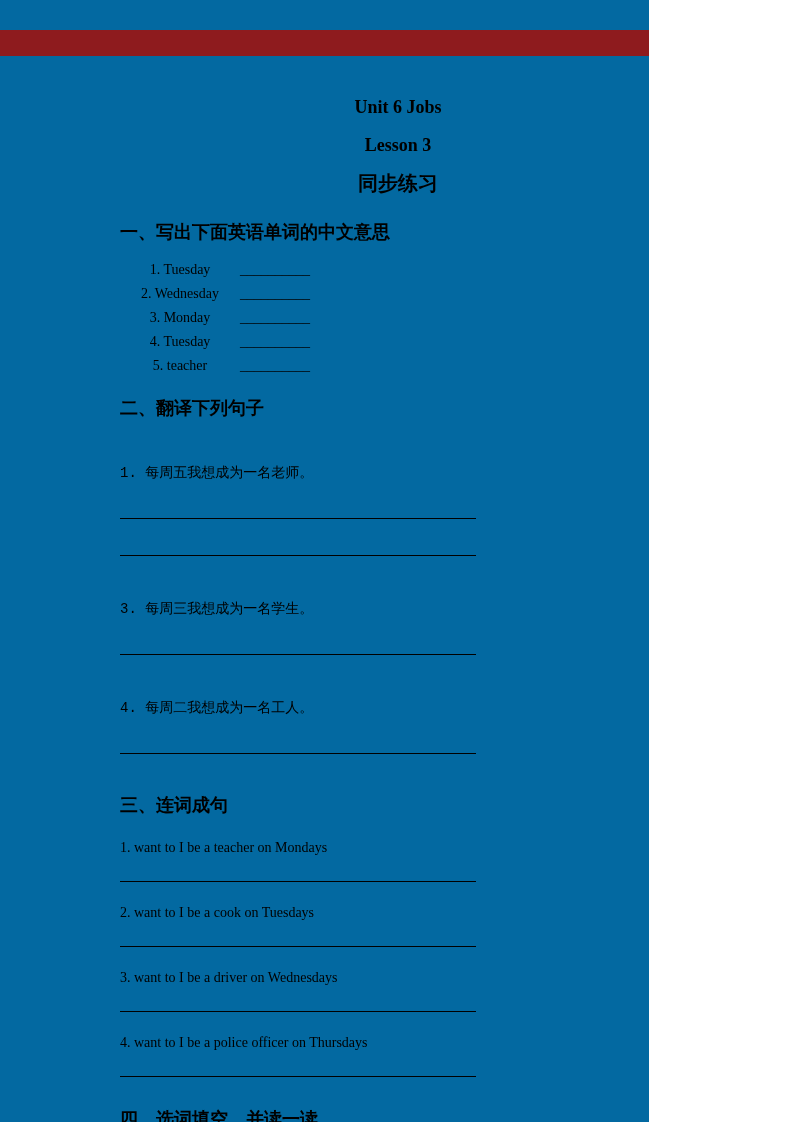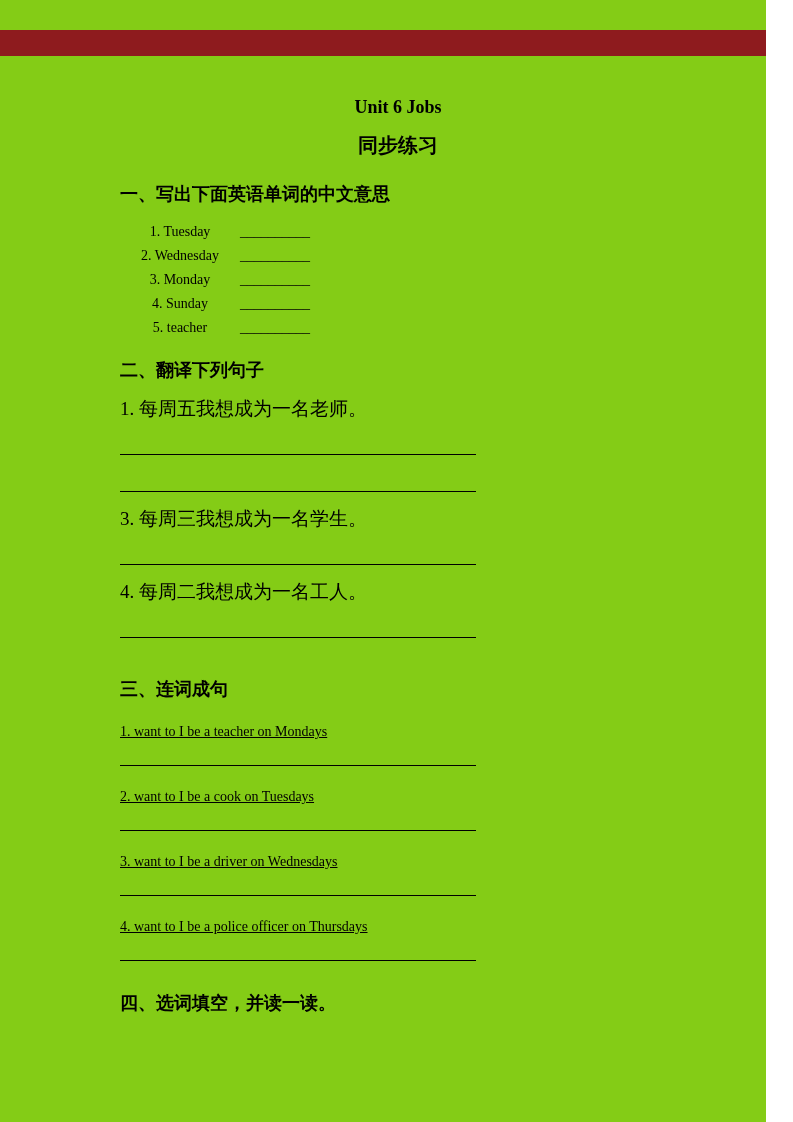--- a/index.html
+++ b/index.html
@@ -2,23 +2,23 @@
 <html><head>
 <meta charset="utf-8">
 <style>
   html, body {
     margin: 0;
     padding: 0;
     background: #ffffff;
   }
   .page {
     position: relative;
-    width: 766px;
+    width: 649px;
     height: 1122px;
-    background: #84cc16;
+    background: #0369a1;
     overflow: hidden;
     font-family: "Liberation Serif", serif;
     color: #000000;
     box-sizing: border-box;
   }
   .top-bar {
     position: absolute;
     top: 30px;
     left: 0;
     width: 793px;
@@ -55,74 +55,74 @@
   .vocab-row {
     display: flex;
     font-size: 14px;
     line-height: 24px;
   }
   .vocab-label { width: 120px; text-align: center; }
   .vocab-blank { white-space: pre; }
   .s2-heading { margin-top: 18px; }
   .t-item { margin-top: 0; }
   .t-sentence {
-    font-size: 19px;
+    font-size: 14px;
     line-height: 18px;
-    margin: 18px 0 0 0;
-    font-family: Liberation Serif, serif;
+    margin: 44px 0 0 0;
+    font-family: Liberation Mono, monospace;
   }
   .answer-line {
     width: 356px;
     height: 0;
     border-bottom: 1px solid #000000;
     margin-top: 36px;
   }
   .s3-heading { margin-top: 39px; }
   .c-sentence {
     font-size: 14px;
     line-height: 18px;
     margin: 22px 0 0 0;
-    text-decoration: underline;
   }
   .c-line {
     width: 356px;
     height: 0;
     border-bottom: 1px solid #000000;
     margin-top: 24px;
   }
   .s4-heading { margin-top: 30px; }
 </style>
 </head>
 <body>
 
 <div class="page">
 
   <div class="top-bar"></div>
 
   <div class="content">
 
     <p class="title-line">Unit 6 Jobs</p>
+    <p class="title-line">Lesson 3</p>
     <p class="title-line title-cn">同步练习</p>
 
     <h2 class="section-heading s1-heading">一、写出下面英语单词的中文意思</h2>
     <div class="vocab-list">
       <div class="vocab-row">
         <span class="vocab-label">1. Tuesday</span>
         <span class="vocab-blank">__________</span>
       </div>
       <div class="vocab-row">
         <span class="vocab-label">2. Wednesday</span>
         <span class="vocab-blank">__________</span>
       </div>
       <div class="vocab-row">
         <span class="vocab-label">3. Monday</span>
         <span class="vocab-blank">__________</span>
       </div>
       <div class="vocab-row">
-        <span class="vocab-label">4. Sunday</span>
+        <span class="vocab-label">4. Tuesday</span>
         <span class="vocab-blank">__________</span>
       </div>
       <div class="vocab-row">
         <span class="vocab-label">5. teacher</span>
         <span class="vocab-blank">__________</span>
       </div>
     </div>
 
     <h2 class="section-heading s2-heading">二、翻译下列句子</h2>
     <div class="t-item">

